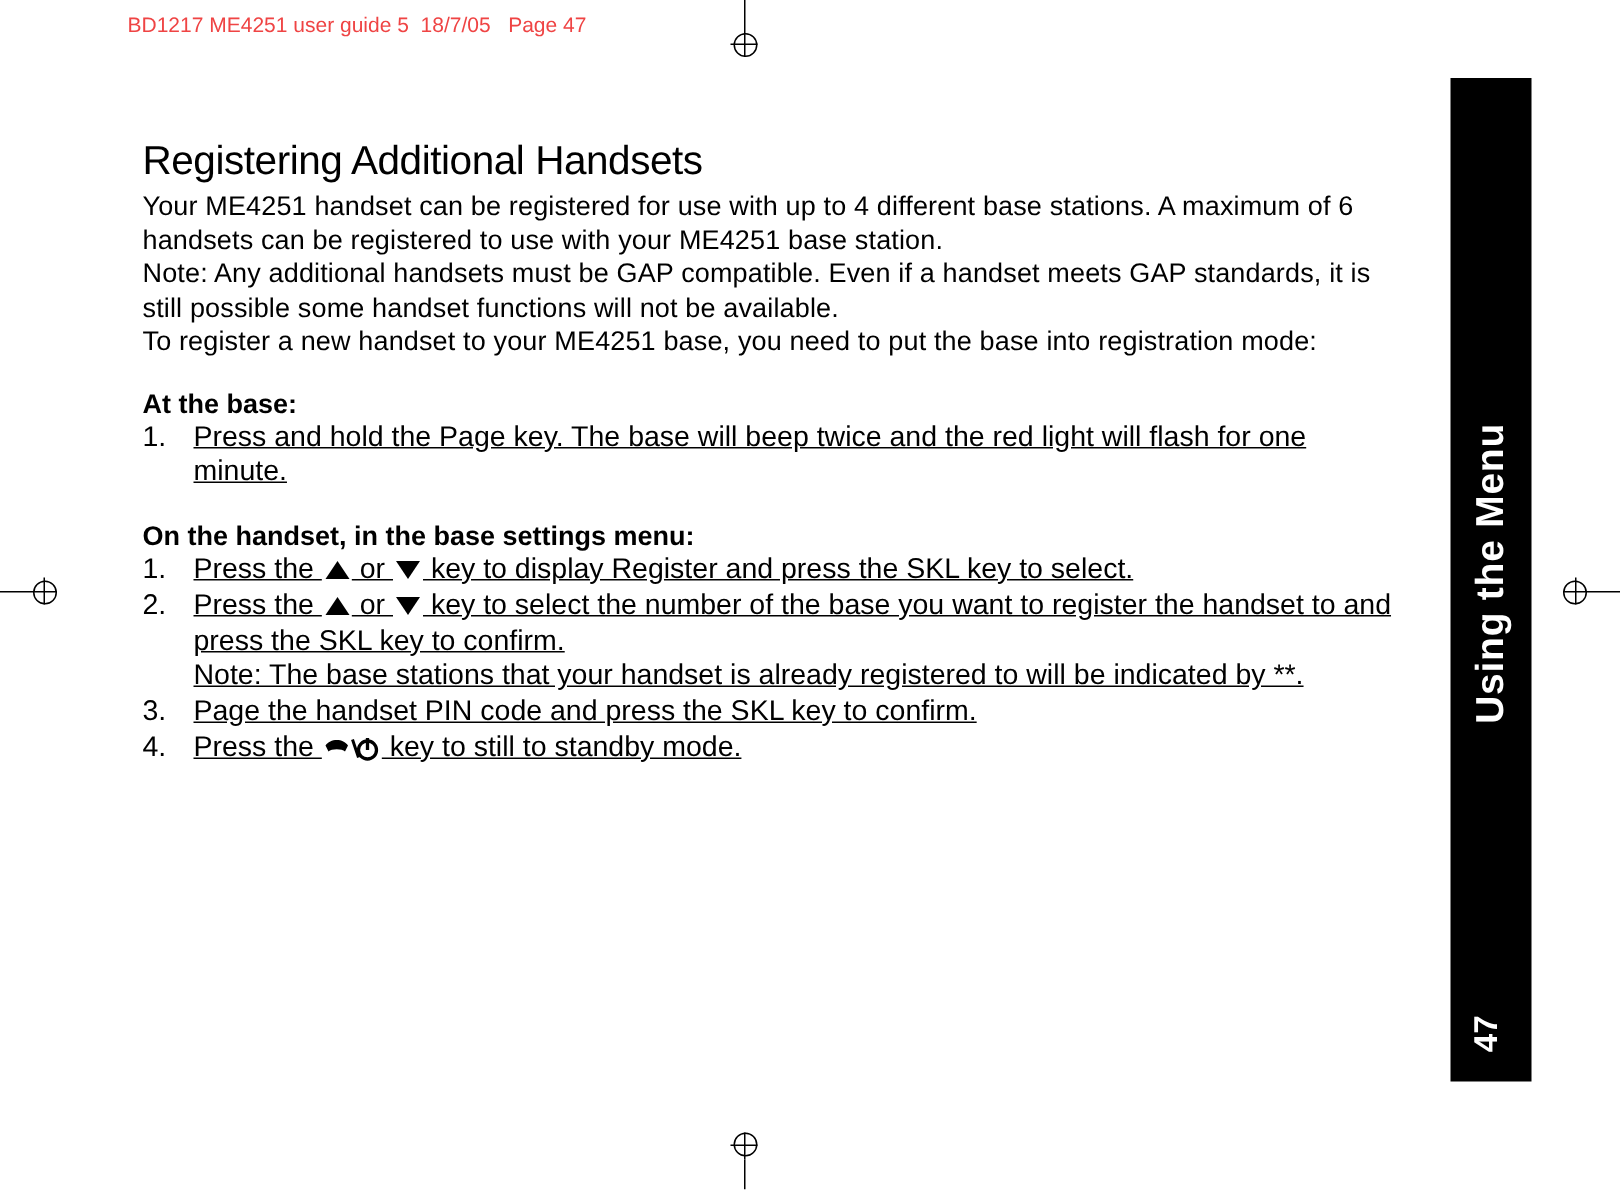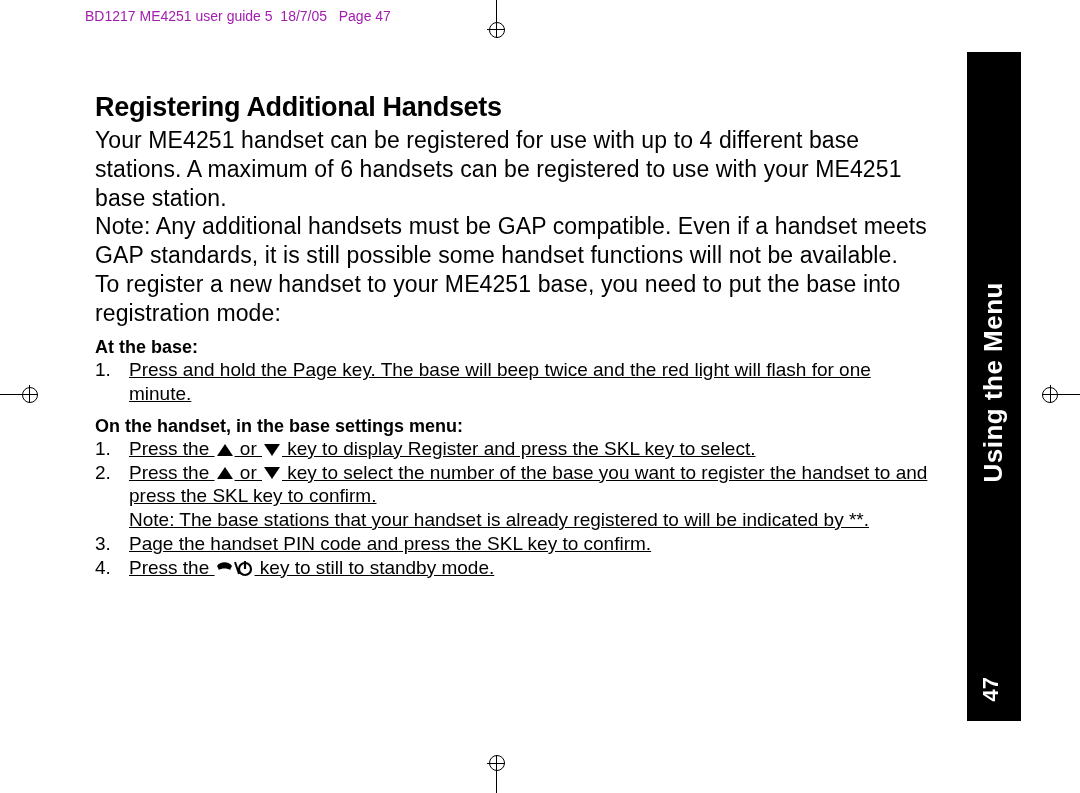--- a/index.html
+++ b/index.html
@@ -9,21 +9,21 @@
     background: #fff;
     font-family: Arial, Helvetica, sans-serif;
     position: relative;
     overflow: hidden;
   }
   .page-header {
     position: absolute;
     top: 8px;
     left: 85px;
     font-size: 14px;
-    color: #a21caf;
+    color: #ef4444;
   }
   .crop-mark-top {
     position: absolute;
     top: 0;
     left: 487px;
     width: 20px;
     height: 30px;
   }
   .crop-mark-top::before {
     content: "";
@@ -164,33 +164,33 @@
 
   .content {
     position: absolute;
     top: 92px;
     left: 95px;
     width: 840px;
     color: #000;
   }
   h1.title {
     font-size: 27px;
-    font-weight: bold;
+    font-weight: normal;
     margin-bottom: 3px;
     letter-spacing: -0.3px;
   }
   .intro p {
-    font-size: 23px;
+    font-size: 18px;
     line-height: 1.25;
     letter-spacing: 0.1px;
   }
   .subhead {
     font-size: 18px;
     font-weight: bold;
-    margin-top: 10px;
+    margin-top: 20px;
   }
   ol.steps {
     list-style: none;
     padding-left: 0;
     font-size: 19px;
     line-height: 1.25;
   }
   ol.steps li {
     display: flex;
     margin-bottom: 0;

